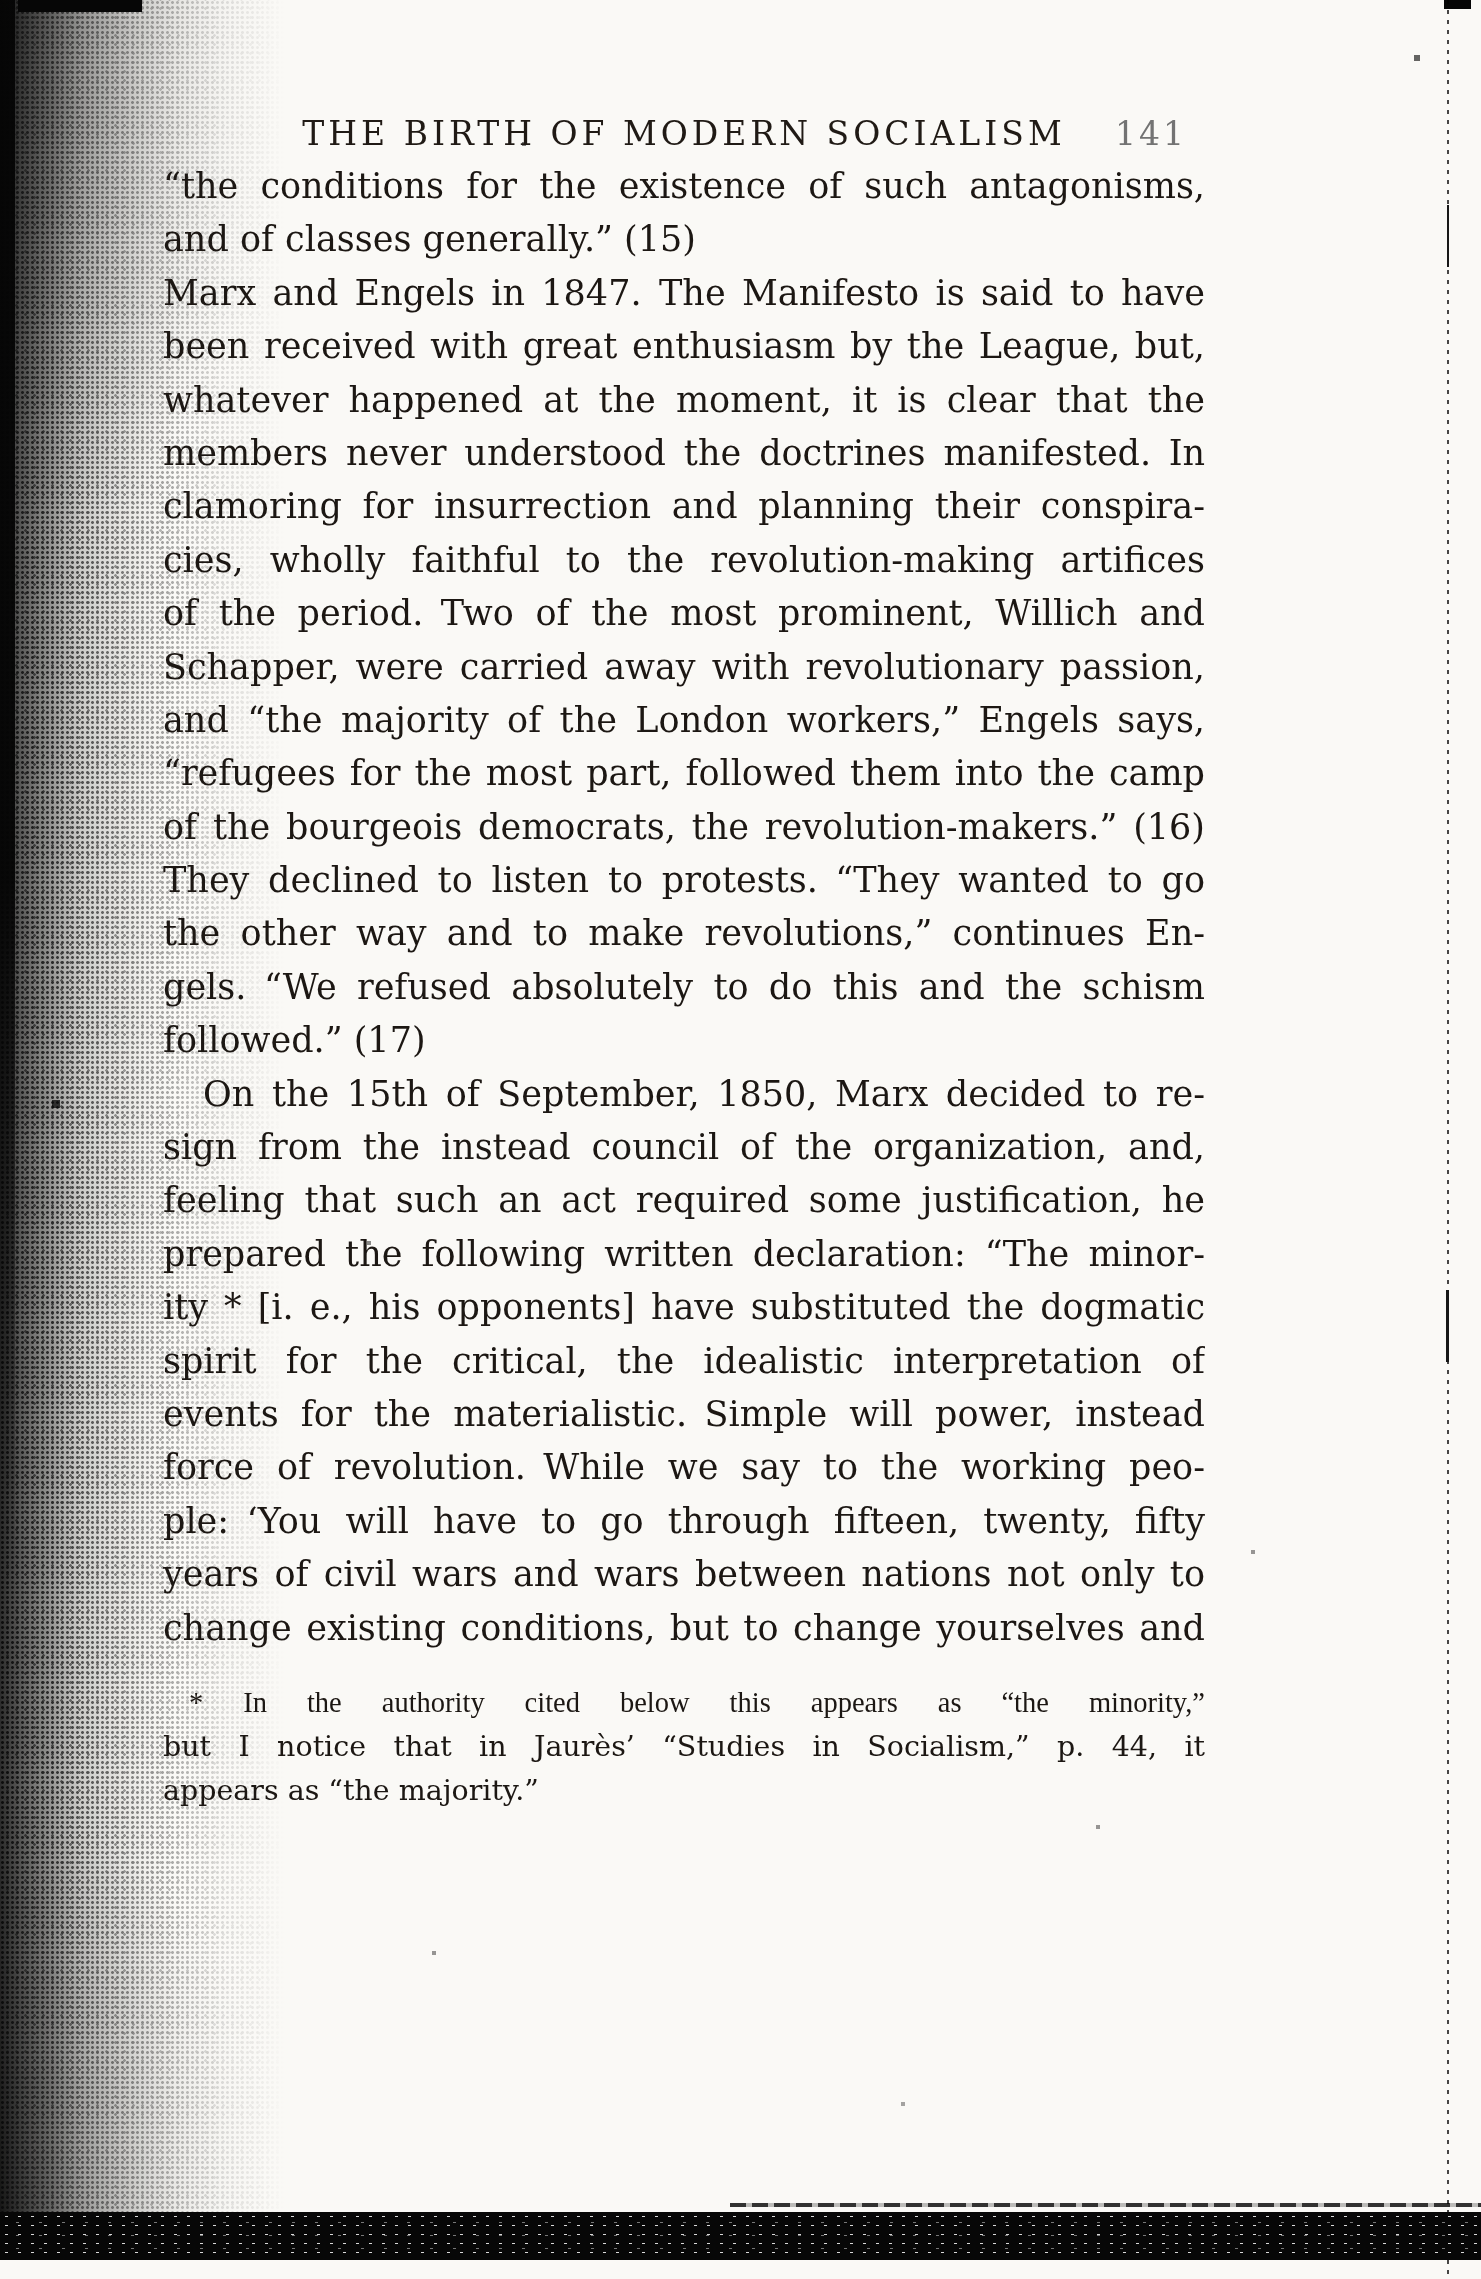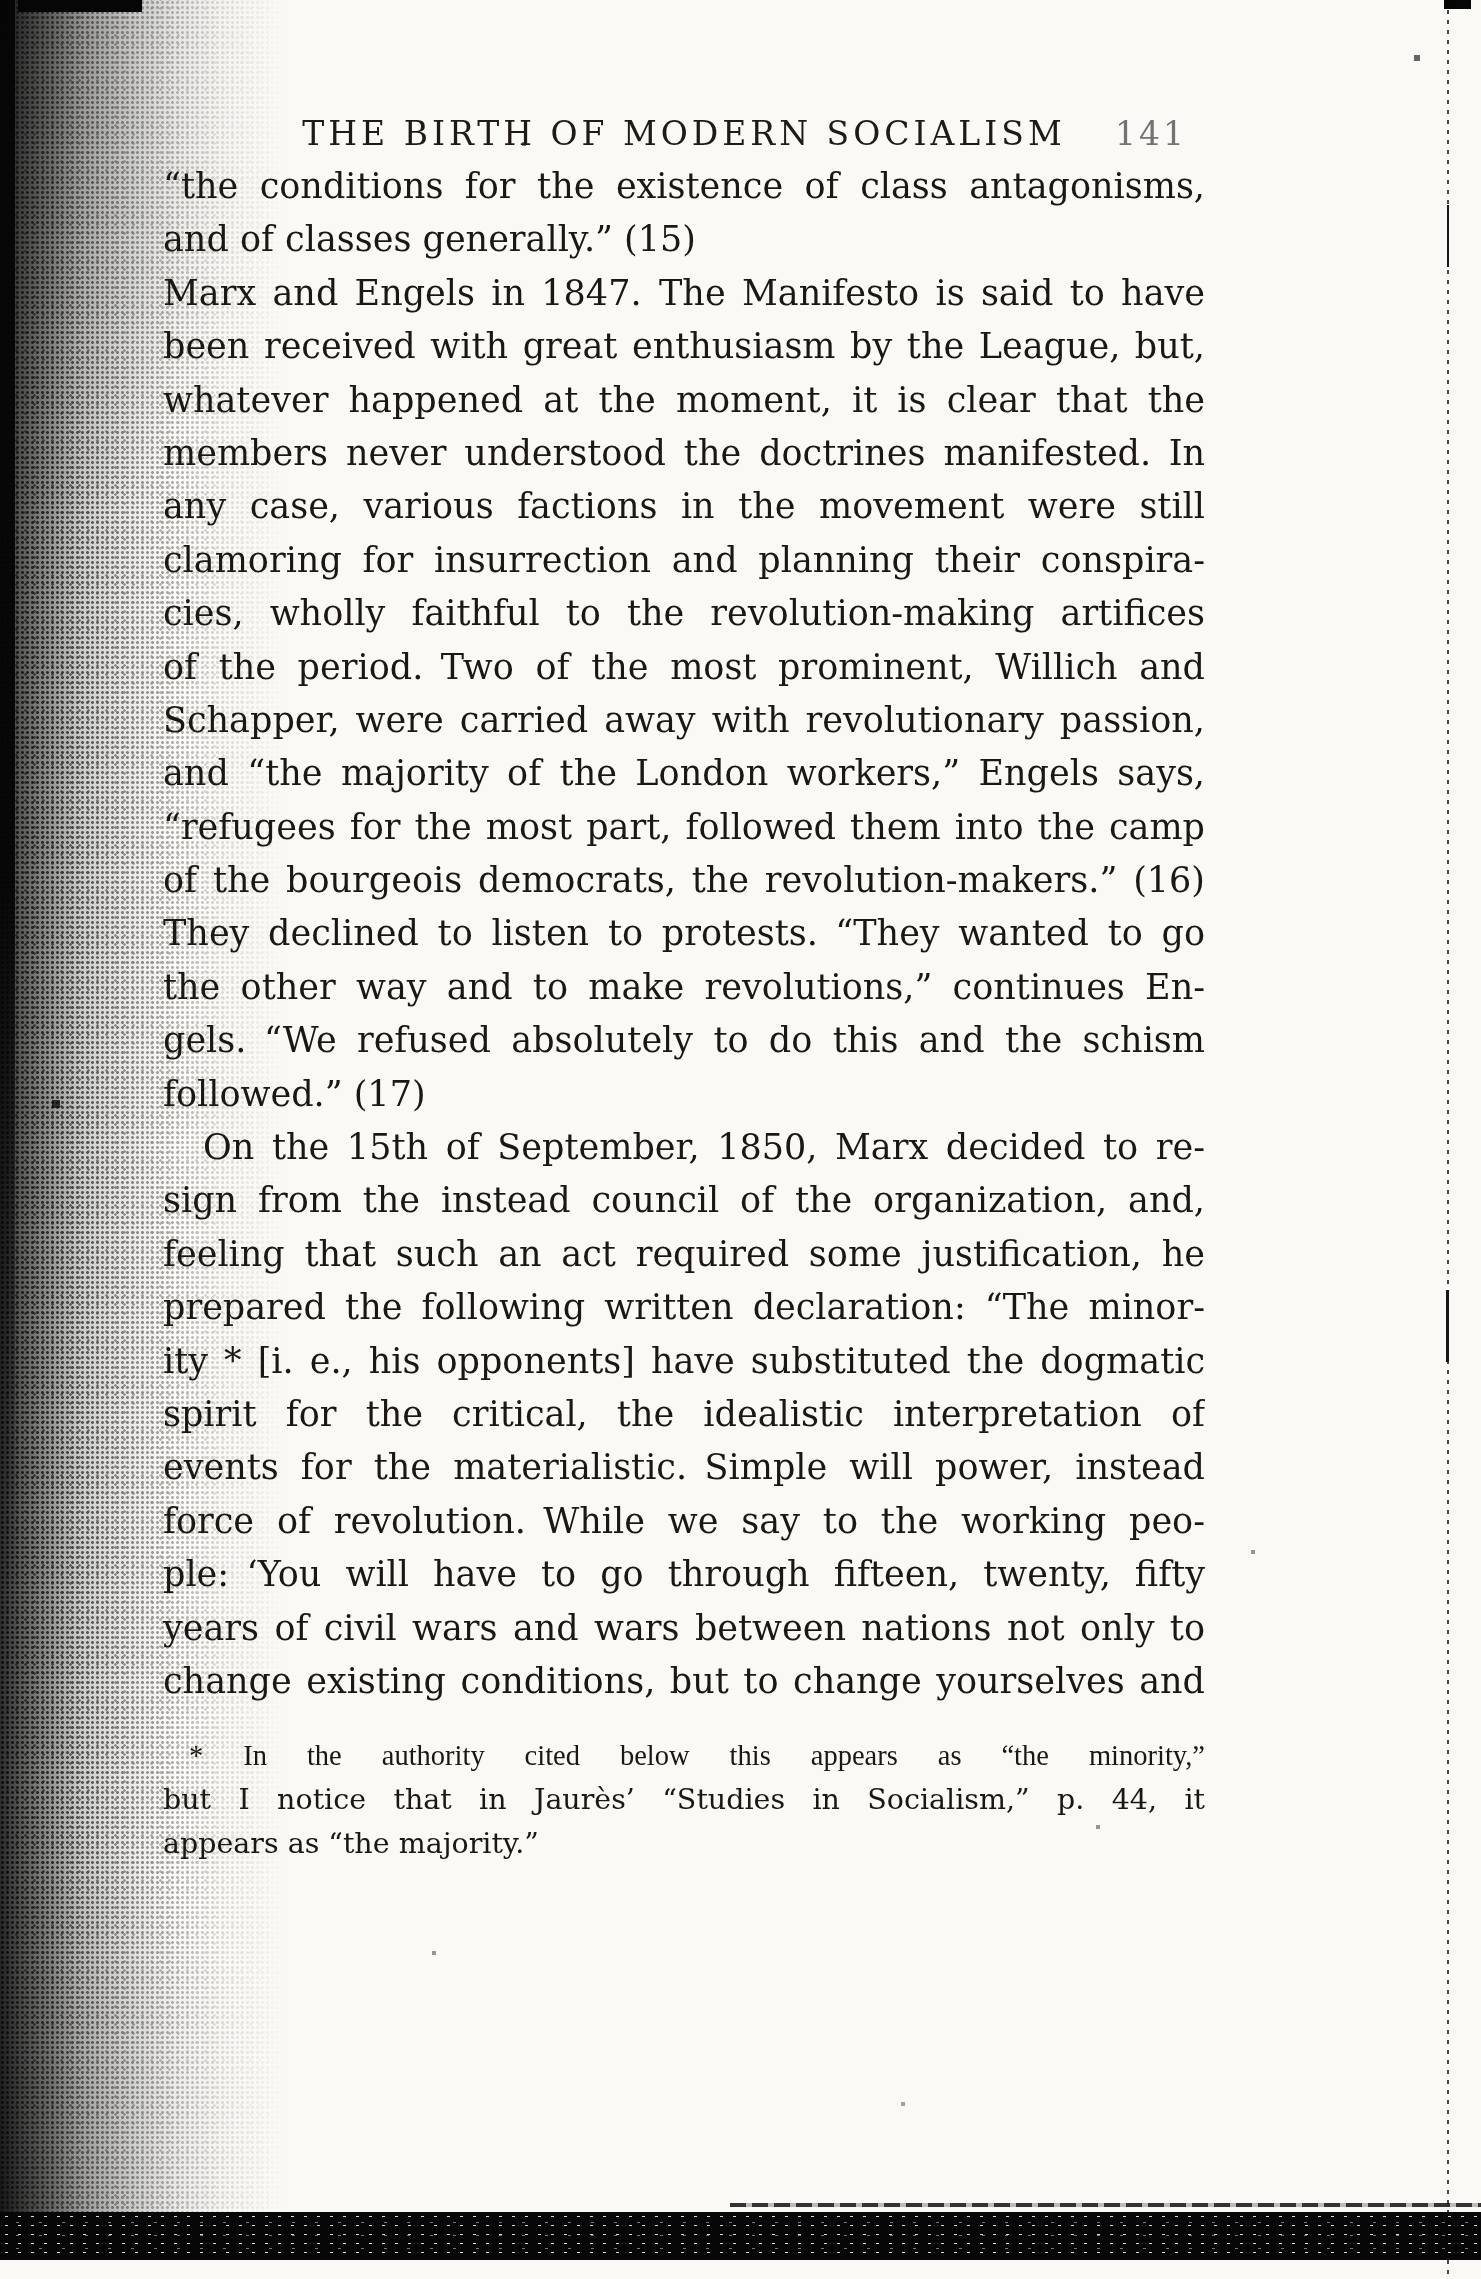--- a/index.html
+++ b/index.html
@@ -104,27 +104,26 @@
   <div class="band-hairline"></div>
   <div class="band-bottom"></div>
   <div class="speckles"></div>
 
   <div class="content">
     <div class="header">
       <div class="running-title">THE BIRTH OF MODERN SOCIALISM</div>
       <div class="page-number">141</div>
     </div>
     <div class="body">
-        <div class="line">“the conditions for the existence of class antagonisms,</div>
+        <div class="line">“the conditions for the existence of such antagonisms,</div>
         <div class="line end">and of classes generally.” (15)</div>
         <div class="line">Marx and Engels in 1847. The Manifesto is said to have</div>
         <div class="line">been received with great enthusiasm by the League, but,</div>
         <div class="line">whatever happened at the moment, it is clear that the</div>
         <div class="line">members never understood the doctrines manifested. In</div>
-        <div class="line">any case, various factions in the movement were still</div>
         <div class="line">clamoring for insurrection and planning their conspira-</div>
         <div class="line">cies, wholly faithful to the revolution-making artifices</div>
         <div class="line">of the period. Two of the most prominent, Willich and</div>
         <div class="line">Schapper, were carried away with revolutionary passion,</div>
         <div class="line">and “the majority of the London workers,” Engels says,</div>
         <div class="line">“refugees for the most part, followed them into the camp</div>
         <div class="line">of the bourgeois democrats, the revolution-makers.” (16)</div>
         <div class="line">They declined to listen to protests. “They wanted to go</div>
         <div class="line">the other way and to make revolutions,” continues En-</div>
         <div class="line">gels. “We refused absolutely to do this and the schism</div>

